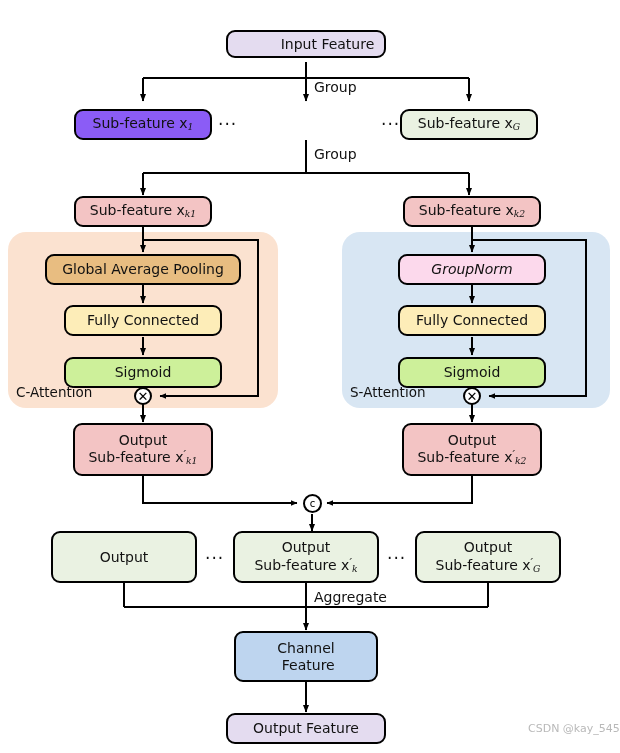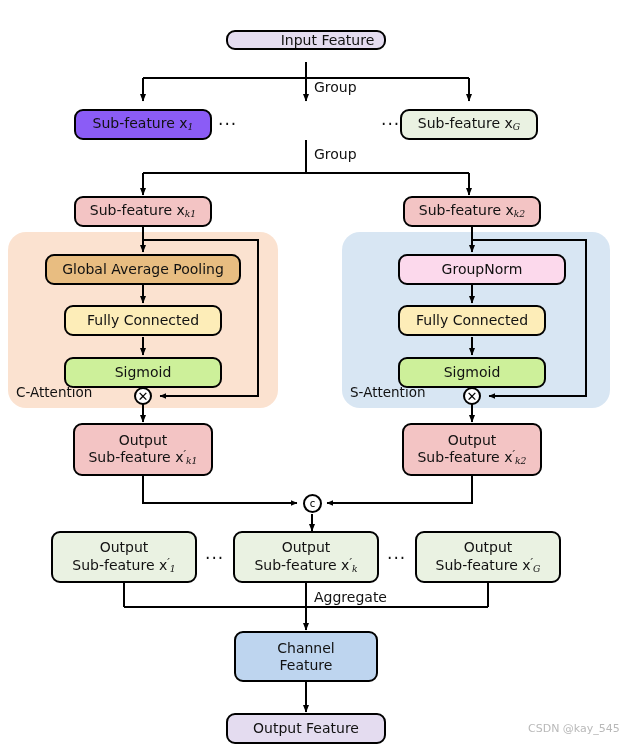--- a/index.html
+++ b/index.html
@@ -118,21 +118,21 @@
       <path d="M124,583 L124,607"></path>
       <path d="M306,583 L306,607"></path>
       <path d="M488,583 L488,607"></path>
       <path d="M124,607 L488,607"></path>
       <path d="M306,607 L306,630" marker-end="url(#arr)"></path>
 
       <path d="M306,682 L306,712" marker-end="url(#arr)"></path>
     </g>
   </svg>
 
-  <div class="node" style="left:226px;top:30px;width:160px;height:20px;background:#e4dcf0;padding-left:43px;">
+  <div class="node" style="left:226px;top:30px;width:160px;height:28px;background:#e4dcf0;padding-left:43px;">
     <span class="lbl">Input Feature</span>
   </div>
 
   <div class="node" style="left:74px;top:109px;width:138px;height:31px;background:#8b5cf6;">
     <span><span>Sub-feature x</span><sub class="sb">1</sub></span>
   </div>
   <div class="ell" style="left:218px;top:114px;">···</div>
   <div class="ell" style="left:381px;top:114px;">···</div>
   <div class="node" style="left:400px;top:109px;width:138px;height:31px;background:#eaf2e2;">
     <span><span>Sub-feature x</span><sub class="sb">G</sub></span>
@@ -148,21 +148,21 @@
   <div class="node" style="left:45px;top:254px;width:196px;height:31px;background:#e8bd81;">
     <span class="lbl">Global Average Pooling</span>
   </div>
   <div class="node" style="left:64px;top:305px;width:158px;height:31px;background:#fdedb8;">
     <span class="lbl">Fully Connected</span>
   </div>
   <div class="node" style="left:64px;top:357px;width:158px;height:31px;background:#cdf09a;">
     <span class="lbl">Sigmoid</span>
   </div>
 
-  <div class="node" style="left:398px;top:254px;width:168px;height:31px;background:#fcd9ec;">
+  <div class="node" style="left:398px;top:254px;width:148px;height:31px;background:#fcd9ec;font-style:italic;">
     <span class="lbl">GroupNorm</span>
   </div>
   <div class="node" style="left:398px;top:305px;width:148px;height:31px;background:#fdedb8;">
     <span class="lbl">Fully Connected</span>
   </div>
   <div class="node" style="left:398px;top:357px;width:148px;height:31px;background:#cdf09a;">
     <span class="lbl">Sigmoid</span>
   </div>
 
   <div class="op" style="left:134px;top:387px;width:18px;height:18px;">
@@ -188,39 +188,38 @@
     </span>
   </div>
 
   <div class="op" style="left:303px;top:494px;width:19px;height:19px;">
     <span style="font-size:10px;">c</span>
   </div>
 
   <div class="node" style="left:51px;top:531px;width:146px;height:52px;background:#eaf2e2;">
     <span>
       <span class="lbl">Output</span>
-      <span class="lbl"><span>Sub-feature x</span><sup class="pr">′</sup><sub class="sb">1</sub></span>
     </span>
   </div>
   <div class="ell" style="left:205px;top:548px;">···</div>
   <div class="node" style="left:233px;top:531px;width:146px;height:52px;background:#eaf2e2;">
     <span>
       <span class="lbl">Output</span>
       <span class="lbl"><span>Sub-feature x</span><sup class="pr">′</sup><sub class="sb">k</sub></span>
     </span>
   </div>
   <div class="ell" style="left:387px;top:548px;">···</div>
   <div class="node" style="left:415px;top:531px;width:146px;height:52px;background:#eaf2e2;">
     <span>
       <span class="lbl">Output</span>
       <span class="lbl"><span>Sub-feature x</span><sup class="pr">′</sup><sub class="sb">G</sub></span>
     </span>
   </div>
 
-  <div class="node" style="left:234px;top:631px;width:144px;height:51px;background:#bed5ef;">
+  <div class="node" style="left:234px;top:631px;width:144px;height:51px;background:#bed5ef;text-align:right;">
     <span>
       <span class="lbl">Channel</span>
       <span class="lbl">Feature</span>
     </span>
   </div>
 
   <div class="node" style="left:226px;top:713px;width:160px;height:31px;background:#e4dcf0;">
     <span class="lbl">Output Feature</span>
   </div>
 

